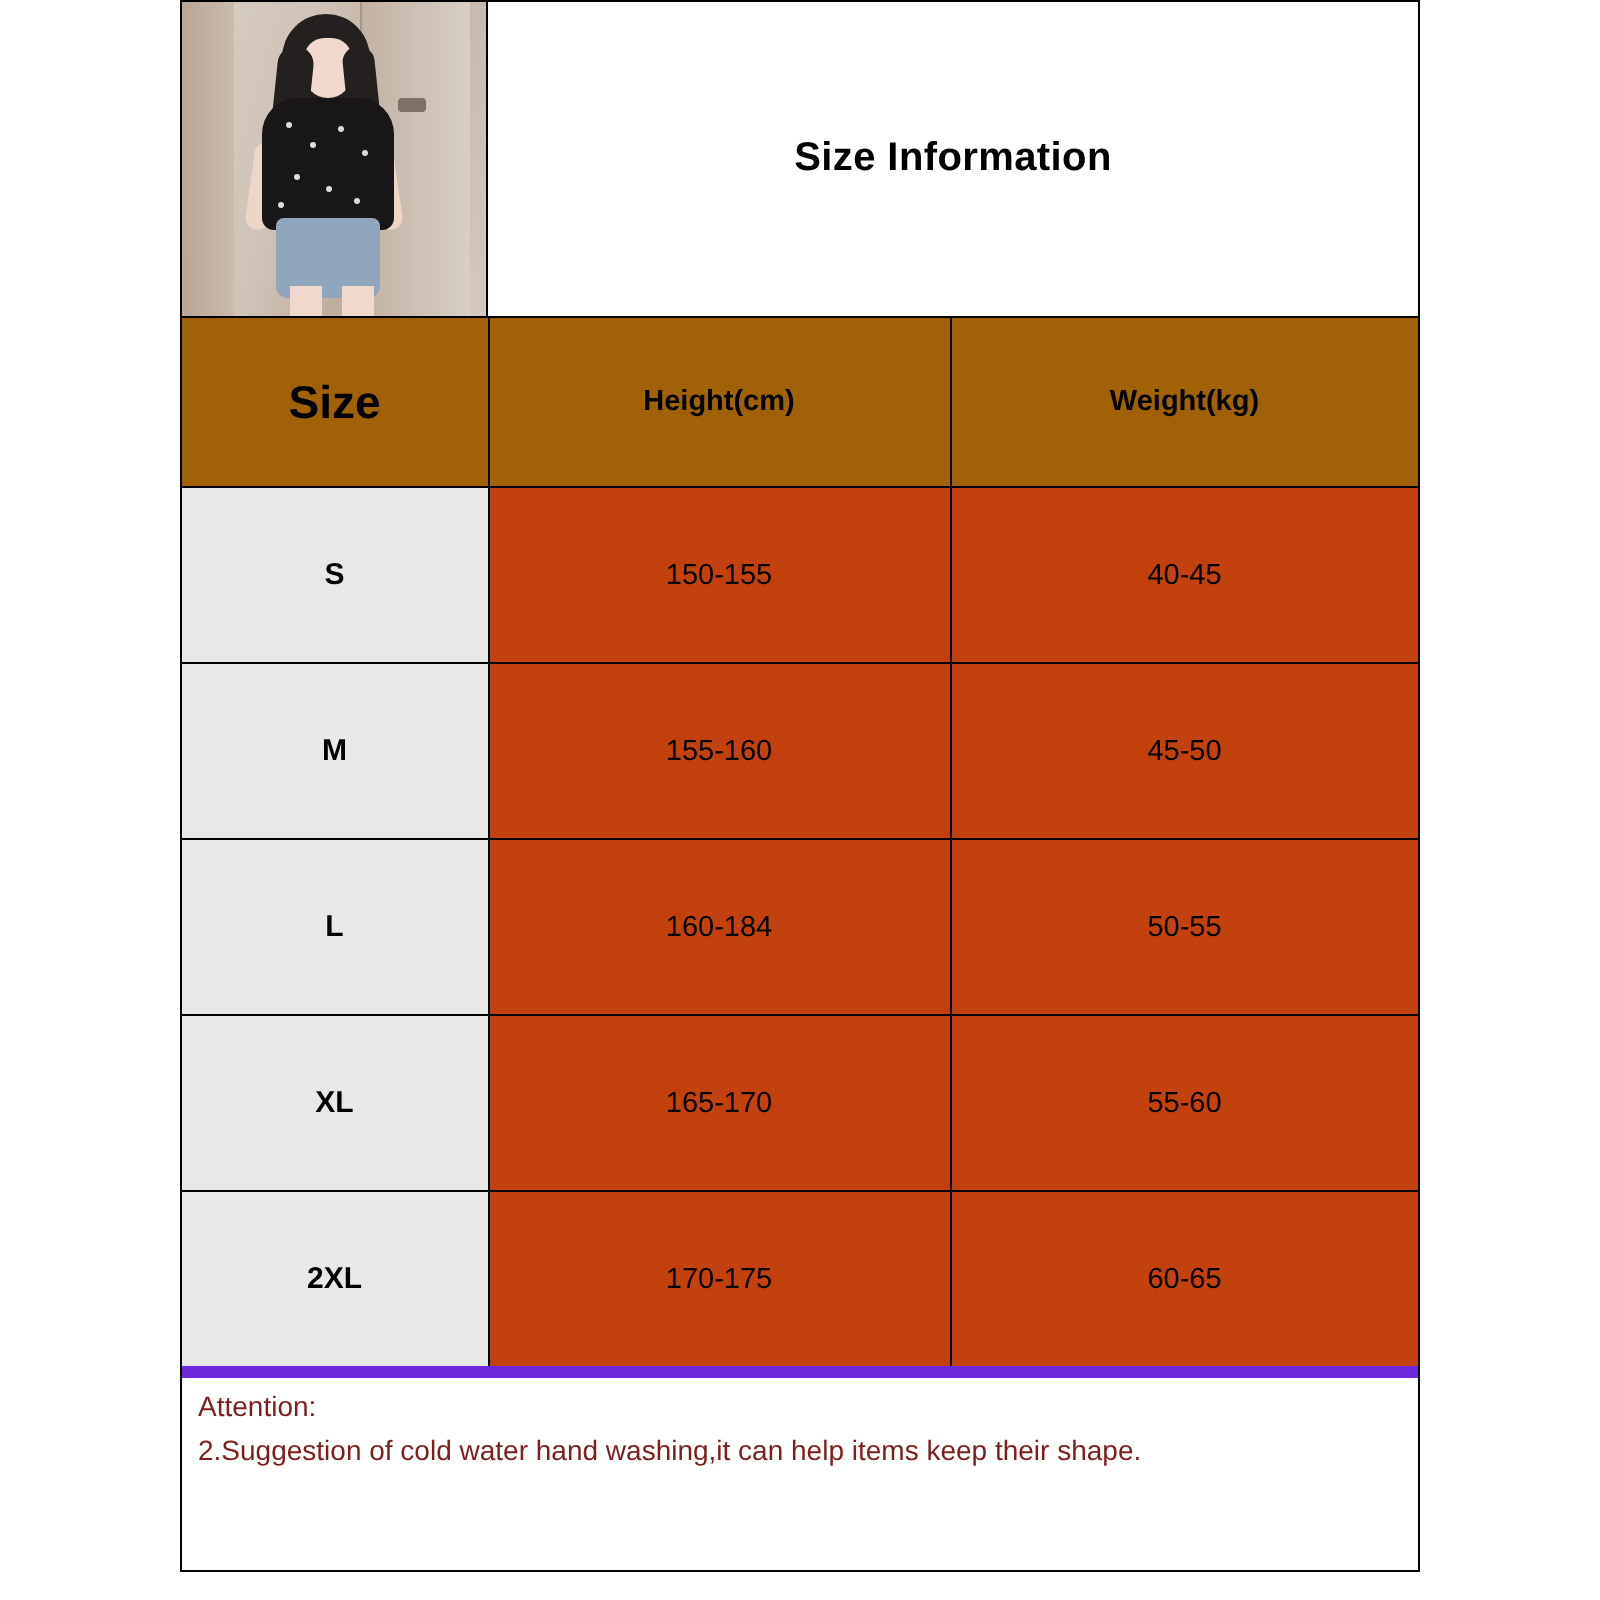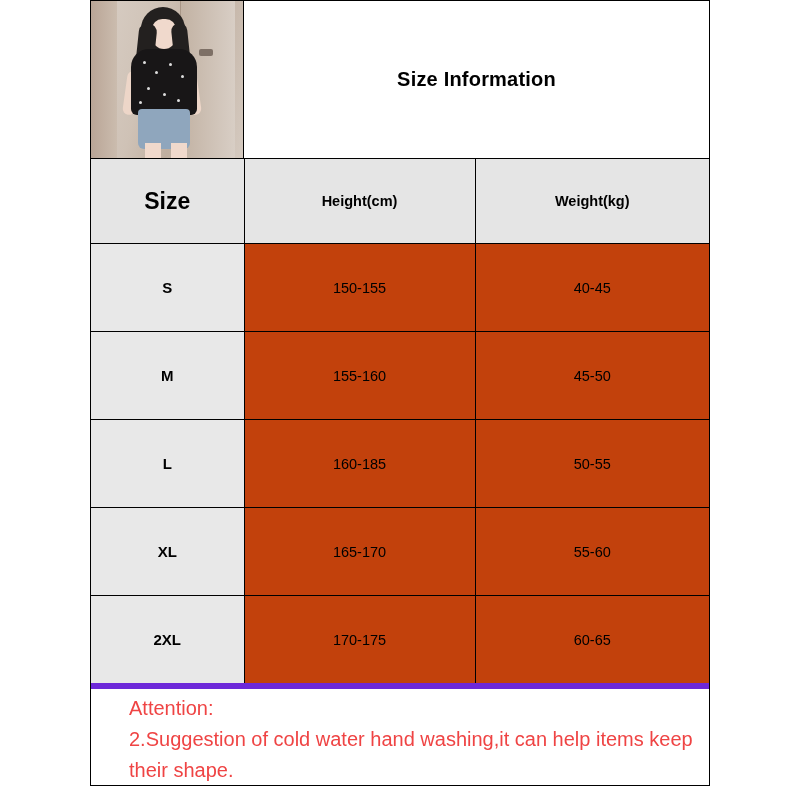--- a/index.html
+++ b/index.html
@@ -175,21 +175,21 @@
     vertical-align: middle;
     color: #000000;
   }
   .sizetable tr td:last-child, .sizetable tr th:last-child {
     border-right: none;
   }
   .col-size { width: 153px; }
   .col-mid  { width: 231px; }
 
   .head-cell {
-    background: #e5e5e5;
+    background: #a16207;
     height: 82px;
   }
   .head-cell.size-label {
     font-size: 23px;
     font-weight: bold;
   }
   .head-cell.metric {
     font-size: 14.5px;
     font-weight: bold;
     margin-left: 21px;
@@ -210,24 +210,23 @@
   .body-row:last-child td {
     border-bottom: 6px solid #6d28d9;
   }
 
   
   .attention {
     padding: 4px 6px 6px 8px;
     box-sizing: border-box;
   }
   .attention div {
-    font-size: 20px;
+    font-size: 14px;
     line-height: 1.55;
-    color: #ef4444;
-    margin-left: 30px;
+    color: #7f1d1d;
   }
   .attention .title { }
 </style>
 </head>
 <body>
 
 <div id="page">
   <div class="chart">
 
     <div class="header-row">
@@ -279,21 +278,21 @@
           <td class="val-col">150-155</td>
           <td class="val-col">40-45</td>
         </tr>
         <tr class="body-row">
           <td class="size-col">M</td>
           <td class="val-col">155-160</td>
           <td class="val-col">45-50</td>
         </tr>
         <tr class="body-row">
           <td class="size-col">L</td>
-          <td class="val-col">160-185</td>
+          <td class="val-col">160-184</td>
           <td class="val-col">50-55</td>
         </tr>
         <tr class="body-row">
           <td class="size-col">XL</td>
           <td class="val-col">165-170</td>
           <td class="val-col">55-60</td>
         </tr>
         <tr class="body-row">
           <td class="size-col">2XL</td>
           <td class="val-col">170-175</td>

